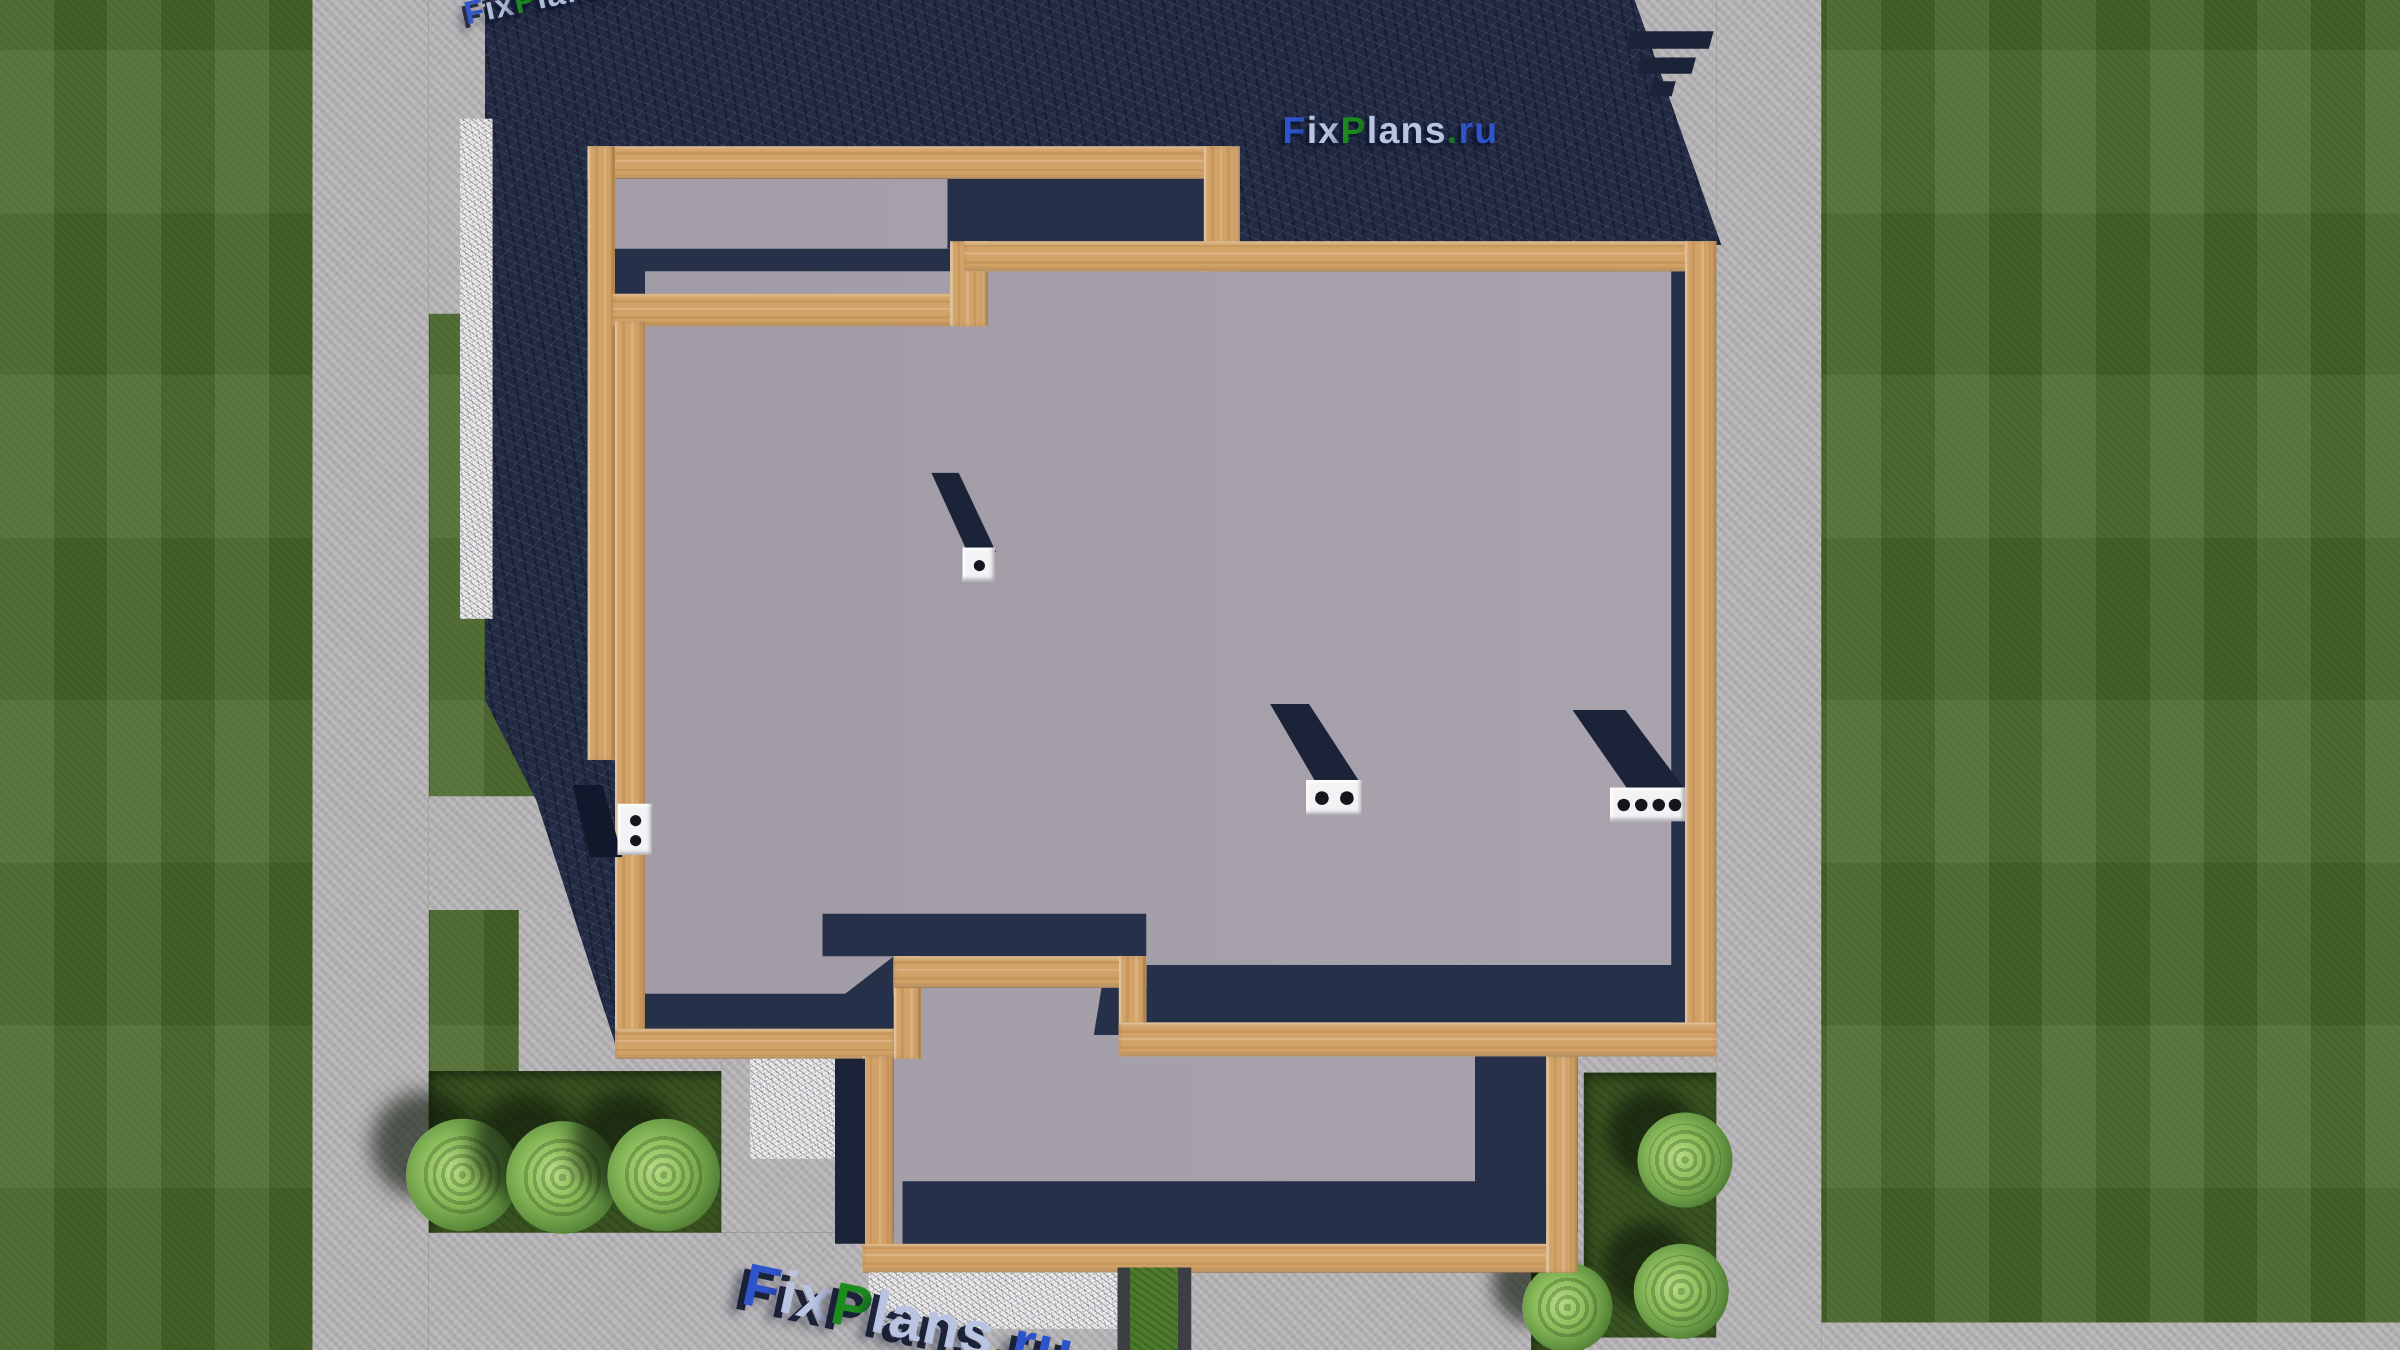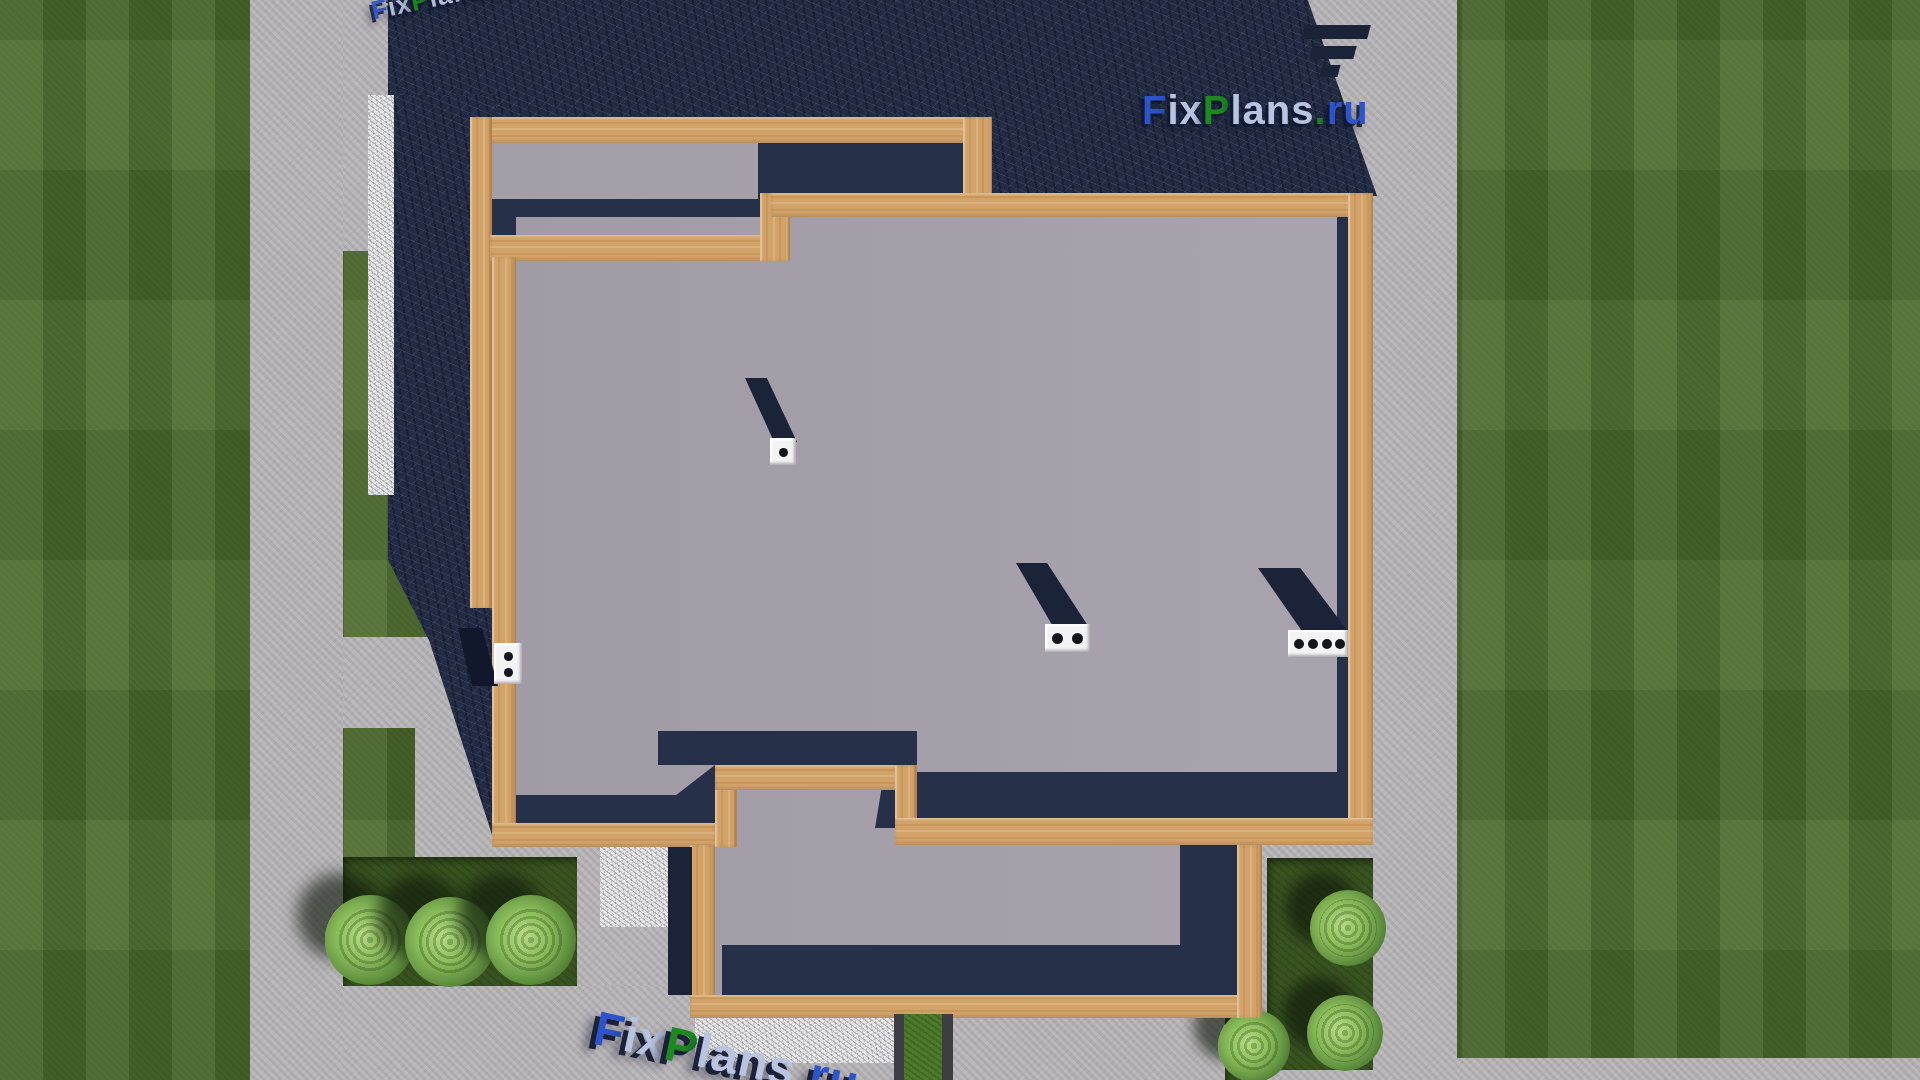--- a/index.html
+++ b/index.html
@@ -145,17 +145,17 @@
     <span class="hole" style="left:47px;top:9px;width:10px;height:10px;"></span>
   </div>
   <div class="a navyd" style="left:458px;top:628px;width:40px;height:58px;clip-path:polygon(0 0,60% 0,100% 100%,35% 100%);background:#11182b;"></div>
   <div class="a vent" style="left:494px;top:643px;width:28px;height:41px;">
     <span class="hole" style="left:10px;top:9px;width:9px;height:9px;"></span>
     <span class="hole" style="left:10px;top:25px;width:9px;height:9px;"></span>
   </div>
 
   <div class="a wm" style="left:370px;top:-20px;font-size:26px;transform:rotate(-12deg);opacity:.95;"><span style="color: rgb(46, 84, 204);">F</span><span style="color: rgb(185, 195, 226);">ix</span><span style="color: rgb(29, 138, 31);">P</span><span style="color: rgb(185, 195, 226);">lans</span><span style="color: rgb(29, 138, 31);">.</span><span style="color: rgb(46, 84, 204);">ru</span></div>
 
-  <div class="a wm" style="left:1142px;top:88px;font-size:40px;"><span style="color: rgb(46, 84, 204);">F</span><span style="color: rgb(185, 195, 226);">ix</span><span style="color: rgb(29, 138, 31);">P</span><span style="color: rgb(185, 195, 226);">lans</span><span style="color: rgb(29, 138, 31);">.</span><span style="color: rgb(46, 84, 204);">ru</span></div>
+  <div class="a wm" style="left:1026px;top:88px;font-size:30px;"><span style="color: rgb(46, 84, 204);">F</span><span style="color: rgb(185, 195, 226);">ix</span><span style="color: rgb(29, 138, 31);">P</span><span style="color: rgb(185, 195, 226);">lans</span><span style="color: rgb(29, 138, 31);">.</span><span style="color: rgb(46, 84, 204);">ru</span></div>
 
   <div class="a wm" style="left:592px;top:1028px;font-size:48px;transform:rotate(12deg);text-shadow:-5px 5px 0 rgba(16,24,48,.92), -10px 9px 8px rgba(16,24,48,.5);"><span style="color: rgb(46, 84, 204);">F</span><span style="color: rgb(185, 195, 226);">ix</span><span style="color: rgb(29, 138, 31);">P</span><span style="color: rgb(185, 195, 226);">lans</span><span style="color: rgb(29, 138, 31);">.</span><span style="color: rgb(46, 84, 204);">ru</span></div>
 
 </div>
 
 </body></html>

